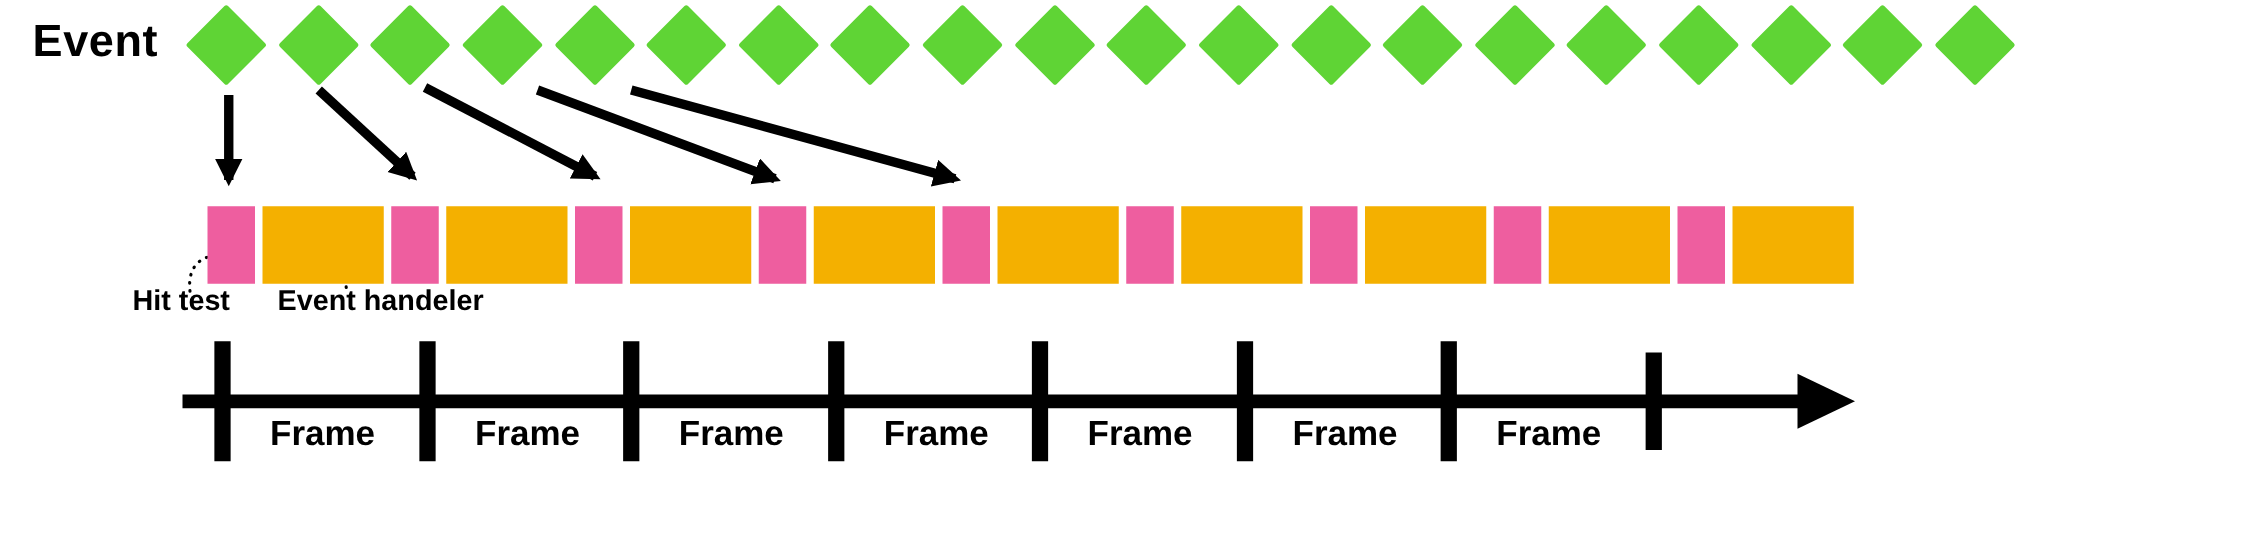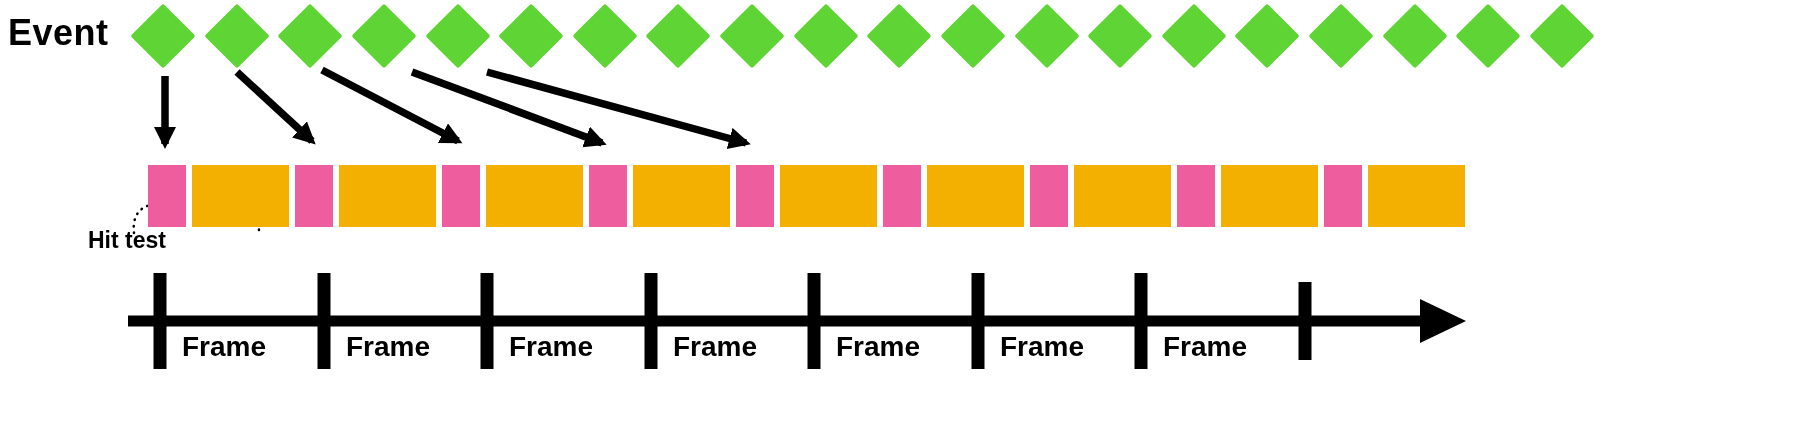--- a/index.html
+++ b/index.html
@@ -7,20 +7,21 @@
     padding: 0;
     background: #ffffff;
     font-family: "Liberation Sans", sans-serif;
   }
   .canvas {
     position: relative;
     width: 1624px;
     height: 436px;
     background: #ffffff;
     overflow: hidden;
+    margin-left: 18px;
   }
   .event-label {
     position: absolute;
     left: 8px;
     top: 12px;
     font-size: 36px;
     font-weight: 800;
     color: #000;
     letter-spacing: 0.5px;
   }
@@ -65,21 +66,21 @@
   .callout-label {
     position: absolute;
     font-size: 23px;
     font-weight: 700;
     color: #000;
     white-space: nowrap;
     text-align: right;
   }
   .callout-label.hit  { left: 88px;  top: 227px; }
   .callout-label.hand { left: 204px; top: 227px; }
-  #frame-labels { position: absolute; left: 0; top: 0; width: 100%; height: 100%; }
+  #frame-labels { position: absolute; left: 16px; top: 0; width: 100%; height: 100%; }
   .frame-label {
     position: absolute;
     top: 331px;
     font-size: 28px;
     font-weight: 700;
     color: #000;
     white-space: nowrap;
   }
 </style>
 </head>
@@ -161,20 +162,21 @@
       <div class="seg hit_test" style="width: 38px;"></div>
       <div class="seg handler" style="width: 97px;"></div>
       <div class="seg hit_test" style="width: 38px;"></div>
       <div class="seg handler" style="width: 97px;"></div>
       <div class="seg hit_test" style="width: 38px;"></div>
       <div class="seg handler" style="width: 97px;"></div>
     </div>
 
   <div class="callout-label hit">Hit test</div>
 
+  <div class="callout-label hand">Event handeler</div>
 
   <div id="frame-labels">
       <span class="frame-label" style="left: 182px;">Frame</span>
       <span class="frame-label" style="left: 346px;">Frame</span>
       <span class="frame-label" style="left: 509px;">Frame</span>
       <span class="frame-label" style="left: 673px;">Frame</span>
       <span class="frame-label" style="left: 836px;">Frame</span>
       <span class="frame-label" style="left: 1000px;">Frame</span>
       <span class="frame-label" style="left: 1163px;">Frame</span>
     </div>

